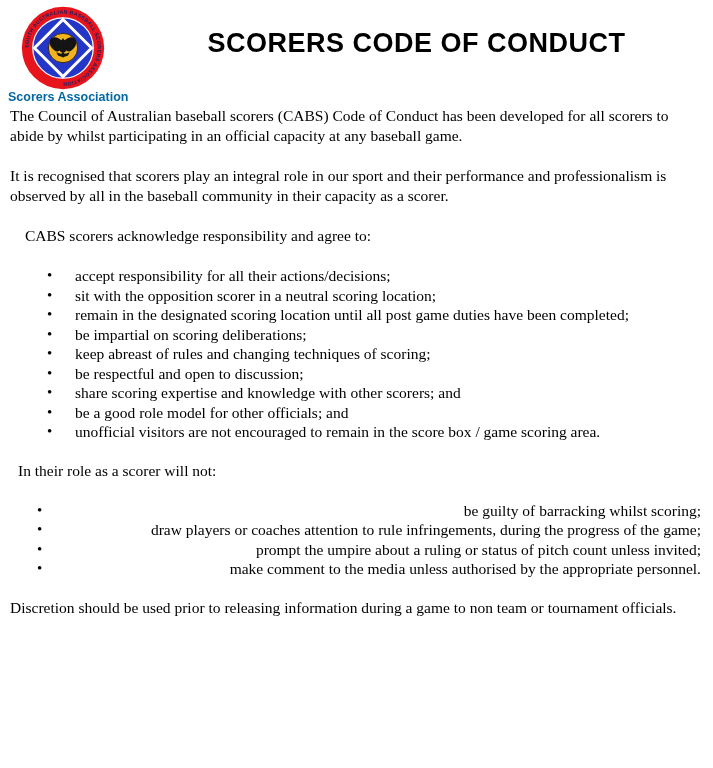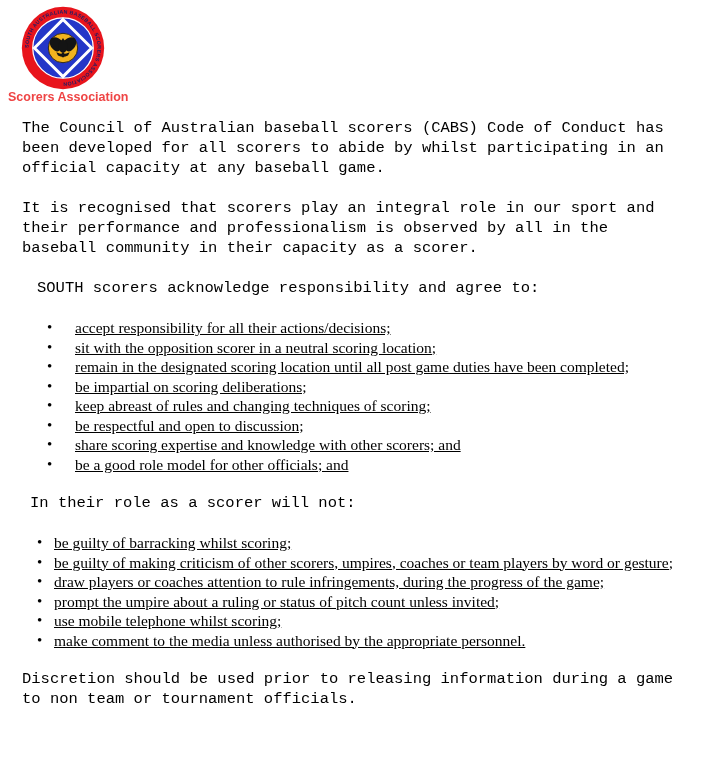--- a/index.html
+++ b/index.html
@@ -32,64 +32,63 @@
     display: block;
     margin: 0 auto;
     width: 84px;
     height: 84px;
   }
   .logo-caption {
     margin-top: 0px;
     font-family: "Liberation Sans", sans-serif;
     font-weight: bold;
     font-size: 12.5px;
-    color: #ef4444;
+    color: #0369a1;
     white-space: nowrap;
   }
   .doc-title {
     position: absolute;
     left: 120px;
     right: 0;
     top: 28px;
     text-align: center;
     font-family: "Liberation Sans", sans-serif;
     font-weight: bold;
     font-size: 27px;
     letter-spacing: 0.5px;
     color: #000000;
   }
   
   .body {
     padding: 6px 12px 0 10px;
     font-size: 15.5px;
     line-height: 20px;
   }
-  p { margin: 12px; font-family: Liberation Mono, monospace; }
+  p { margin: 0; }
   .para { margin-bottom: 20px; }
   .indent-1 { padding-left: 15px; }
   .indent-2 { padding-left: 8px; }
   ul.bullets {
     list-style: none;
     margin: 12px 0 19px 0;
     padding: 0;
-    text-decoration: underline;
   }
   ul.bullets li {
     position: relative;
     line-height: 19.5px;
     margin: 0;
   }
   ul.bullets.level-a li { padding-left: 65px; }
   ul.bullets.level-a li::before {
     content: "\2022";
     position: absolute;
     left: 37px;
     font-size: 15px;
   }
-  ul.bullets.level-b li { padding-left: 44px; }
+  ul.bullets.level-b li { padding-left: 44px; text-align: right; }
   ul.bullets.level-b li::before {
     content: "\2022";
     position: absolute;
     left: 27px;
     font-size: 15px;
   }
   .closing { margin-bottom: 0; }
 </style>
 </head>
 <body>
@@ -121,48 +120,48 @@
           <path d="M51 42 C 56 36 63 36 65 40 C 67 44 65 50 60 53 C 57 55 54 54 53 51 Z"></path>
           <ellipse cx="50" cy="48" rx="5.5" ry="7.5"></ellipse>
           <path d="M50 38 l 2.5 4 h -5 Z"></path>
           <path d="M42 55 q 8 4 16 0 l -2 4 q -6 3 -12 0 Z"></path>
           <rect x="48.5" y="55" width="3" height="6" rx="1"></rect>
         </g>
       </svg>
       <div class="logo-caption">Scorers Association</div>
     </div>
 
+    <div class="doc-title">SCORERS CODE OF CONDUCT</div>
   </div>
 
   <div class="body">
 
     <p class="para">The Council of Australian baseball scorers (CABS) Code of Conduct has been developed for all scorers to abide by whilst participating in an official capacity at any baseball game.</p>
 
     <p class="para">It is recognised that scorers play an integral role in our sport and their performance and professionalism is observed by all in the baseball community in their capacity as a scorer.</p>
 
-    <p class="para indent-1">SOUTH scorers acknowledge responsibility and agree to:</p>
+    <p class="para indent-1">CABS scorers acknowledge responsibility and agree to:</p>
 
     <ul class="bullets level-a">
         <li>accept responsibility for all their actions/decisions;</li>
         <li>sit with the opposition scorer in a neutral scoring location;</li>
         <li>remain in the designated scoring location until all post game duties have been completed;</li>
         <li>be impartial on scoring deliberations;</li>
         <li>keep abreast of rules and changing techniques of scoring;</li>
         <li>be respectful and open to discussion;</li>
         <li>share scoring expertise and knowledge with other scorers; and</li>
         <li>be a good role model for other officials; and</li>
+        <li>unofficial visitors are not encouraged to remain in the score box / game scoring area.</li>
       </ul>
 
     <p class="para indent-2">In their role as a scorer will not:</p>
 
     <ul class="bullets level-b">
         <li>be guilty of barracking whilst scoring;</li>
-        <li>be guilty of making criticism of other scorers, umpires, coaches or team players by word or gesture;</li>
         <li>draw players or coaches attention to rule infringements, during the progress of the game;</li>
         <li>prompt the umpire about a ruling or status of pitch count unless invited;</li>
-        <li>use mobile telephone whilst scoring;</li>
         <li>make comment to the media unless authorised by the appropriate personnel.</li>
       </ul>
 
     <p class="para closing">Discretion should be used prior to releasing information during a game to non team or tournament officials.</p>
 
   </div>
 </div>
 
 </body></html>

